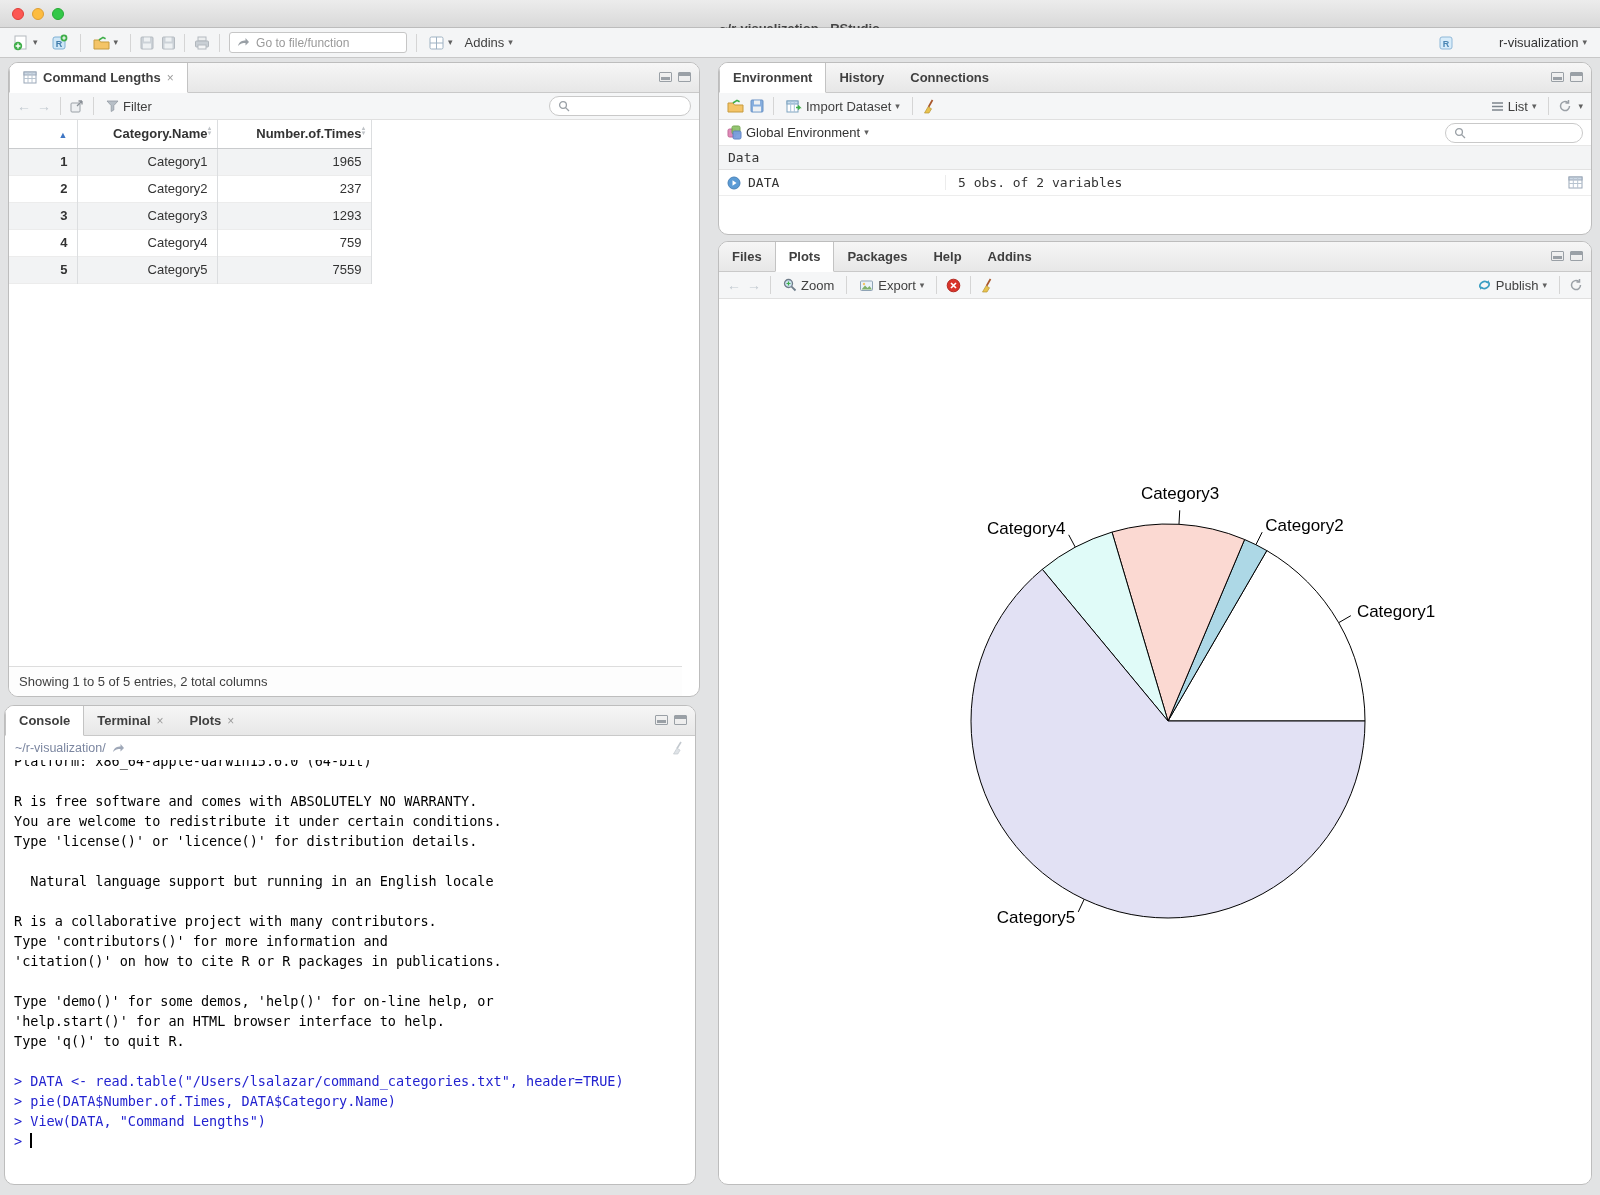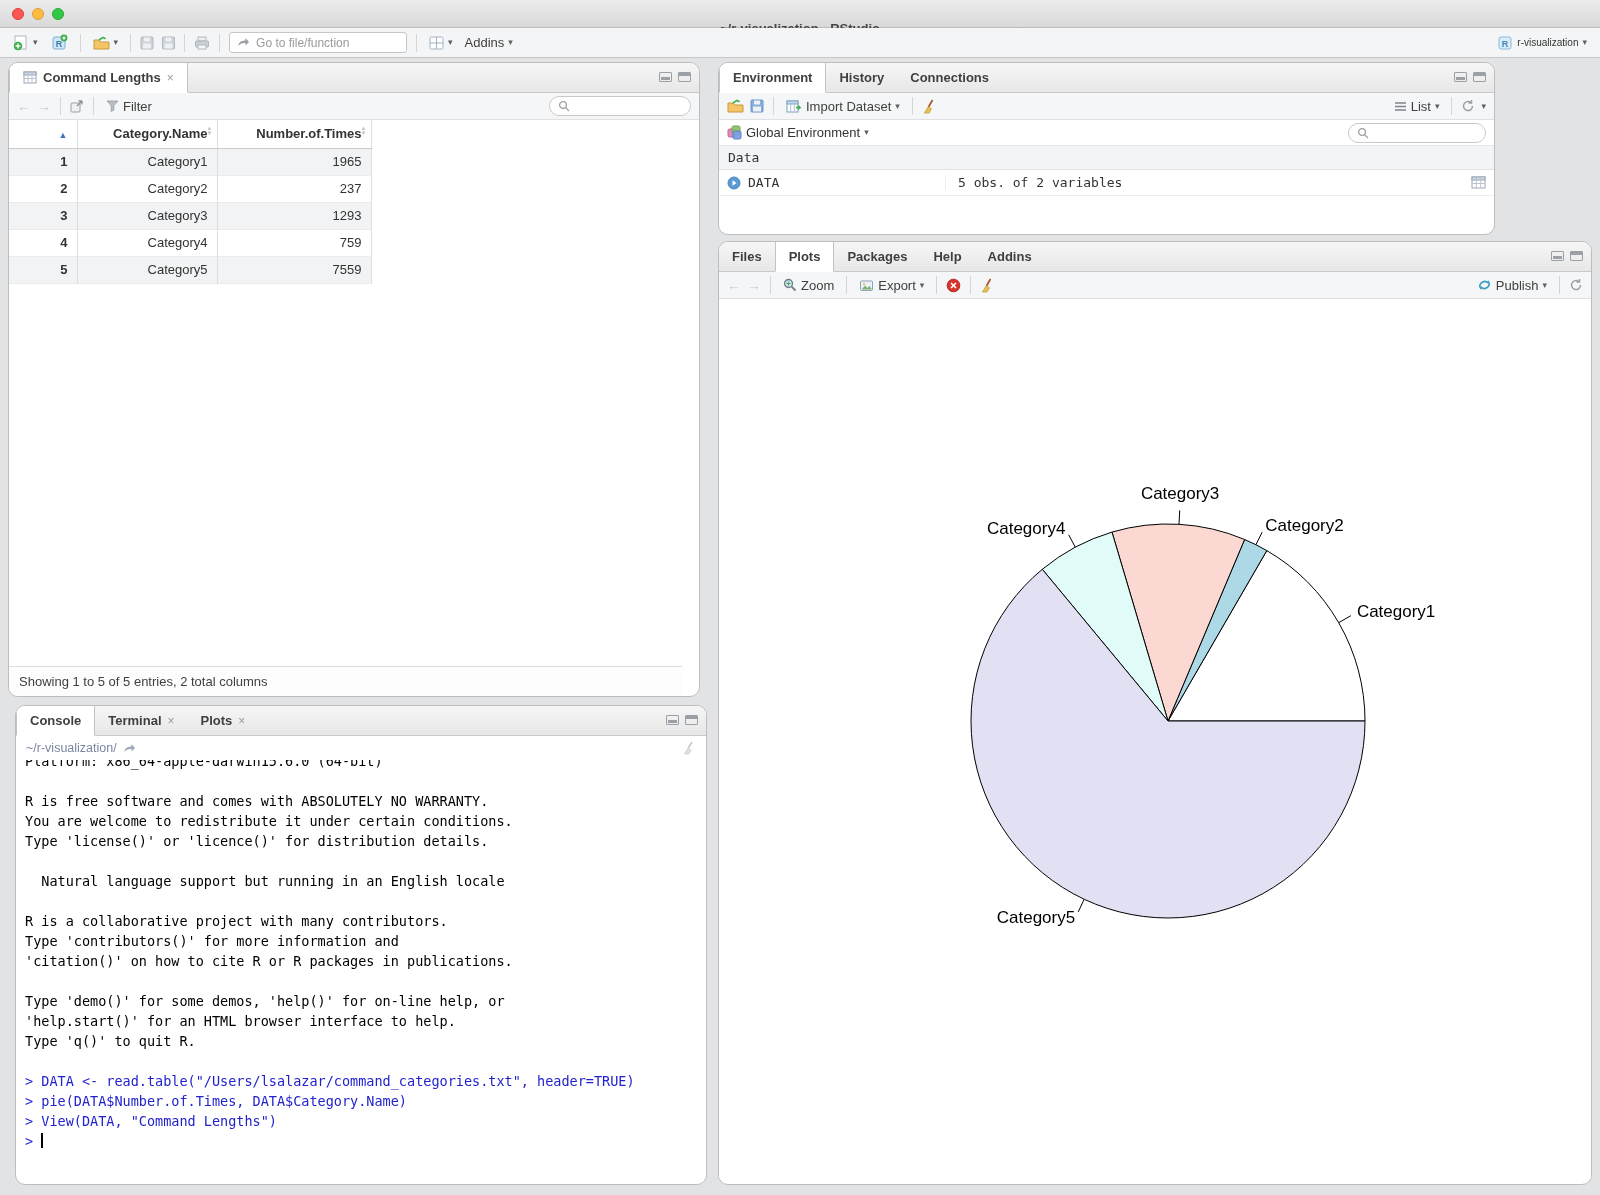--- a/index.html
+++ b/index.html
@@ -40,21 +40,21 @@
   .goto-box {
     display:flex; align-items:center; gap:6px;
     width:178px; height:21px; background:#fff;
     border:1px solid #c6c6c6; border-radius:3px; padding:0 7px;
   }
   .goto-box input {
     border:none; outline:none; flex:1; font-size:12px; color:#333;
     font-family:"Liberation Sans",sans-serif; background:transparent;
   }
   .goto-box input::placeholder { color:#9a9a9a; }
-  .proj-label { font-size:10px; color:#333; }
+  .proj-label { font-size:13px; color:#333;margin-left:41px; }
   
   .pane {
     position:absolute; background:#fff;
     border:1px solid #bdbdbd; border-radius:10px; overflow:hidden;
   }
   .tabstrip {
     height:30px; background:linear-gradient(#f6f6f6,#e7e7e7);
     border-bottom:1px solid #c9c9c9;
     display:flex; align-items:stretch; position:relative;
   }
@@ -335,21 +335,21 @@
           <td>Category5</td>
           <td>7559</td>
         </tr>
       </tbody>
   </table>
   <div class="dv-status">
     <span>Showing 1 to 5 of 5 entries, 2 total columns</span>
   </div>
 </div>
 
-<div class="pane" style="left:718px; top:62px; width:777px; height:173px;">
+<div class="pane" style="left:718px; top:62px; width:874px; height:173px;">
   <div class="tabstrip">
     <div class="tab active">
         <span>Environment</span>
       </div>
     <div class="tab">
         <span>History</span>
       </div>
     <div class="tab">
         <span>Connections</span>
       </div>
@@ -561,21 +561,21 @@
         <path d="M 449 422 L 393.0 233.1 A 197 197 0 0 0 323.3 270.3 Z" fill="#E0FBF8" stroke="#000000" stroke-width="1"></path>
         <line x1="356.28648719975104" y1="248.18054037525584" x2="349.69770964034245" y2="235.82788842222834" stroke="#000000"></line>
         <text x="346.4" y="234.7" text-anchor="end" font-size="17" fill="#000" font-family="Liberation Sans, sans-serif">Category4</text>
         <path d="M 449 422 L 323.3 270.3 A 197 197 0 1 0 646.0 422.0 Z" fill="#E2E1F4" stroke="#000000" stroke-width="1"></path>
         <line x1="365.184058942643" y1="600.2803635420055" x2="359.2275961263841" y2="612.9500340475288" stroke="#000000"></line>
         <text x="356.2" y="624.3" text-anchor="end" font-size="17" fill="#000" font-family="Liberation Sans, sans-serif">Category5</text>
       </svg>
   </div>
 </div>
 
-<div class="pane" style="left:15px; top:705px; width:692px; height:480px;">
+<div class="pane" style="left:4px; top:705px; width:692px; height:480px;">
   <div class="tabstrip">
     <div class="tab active">
         <span>Console</span>
       </div>
     <div class="tab">
         <span>Terminal</span>
         <span class="close-x">×</span>
       </div>
     <div class="tab">
         <span>Plots</span>

